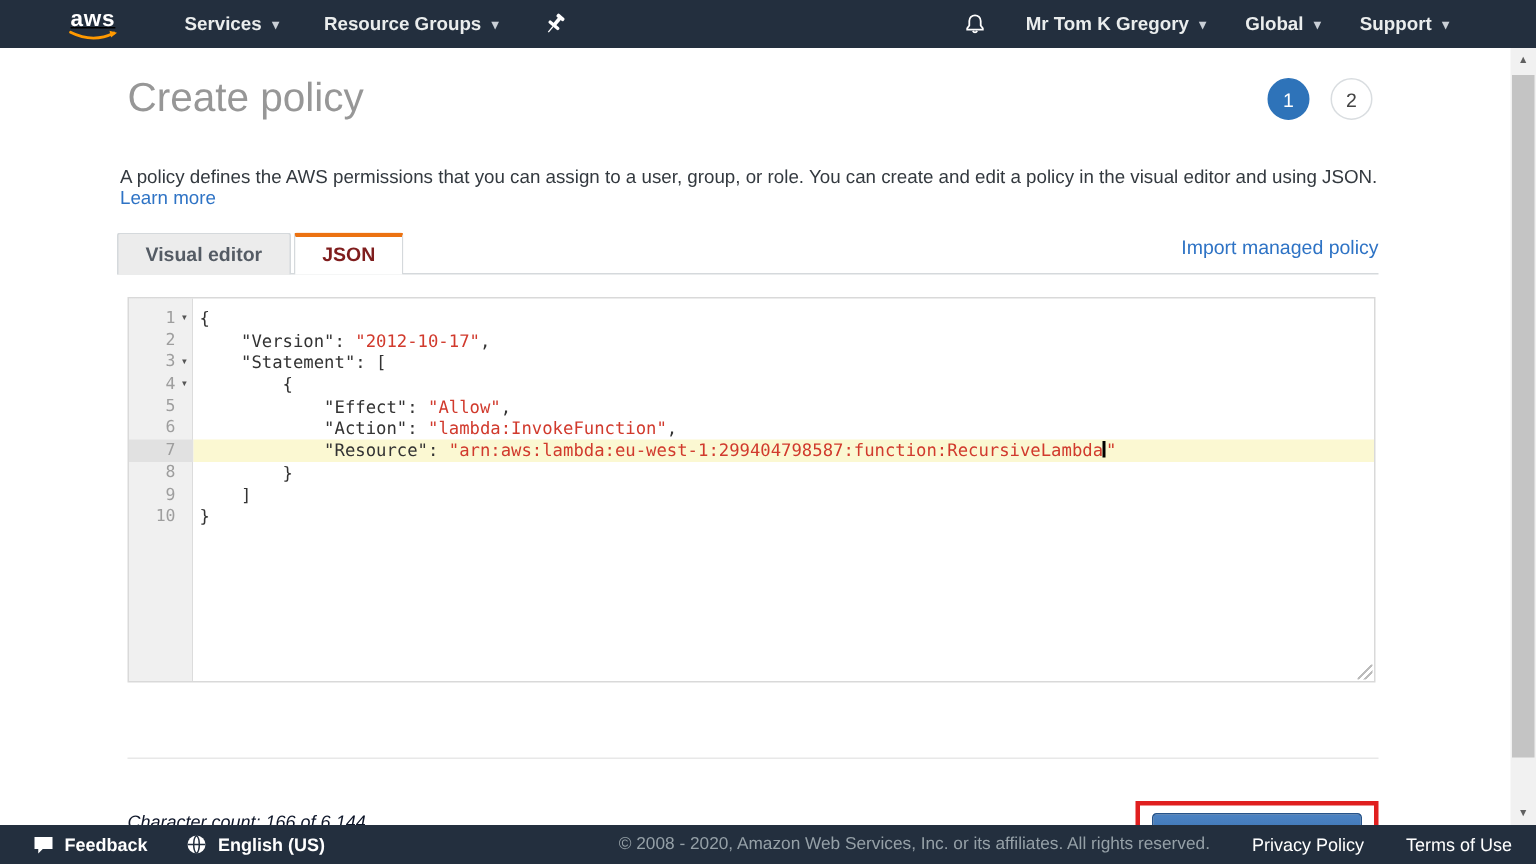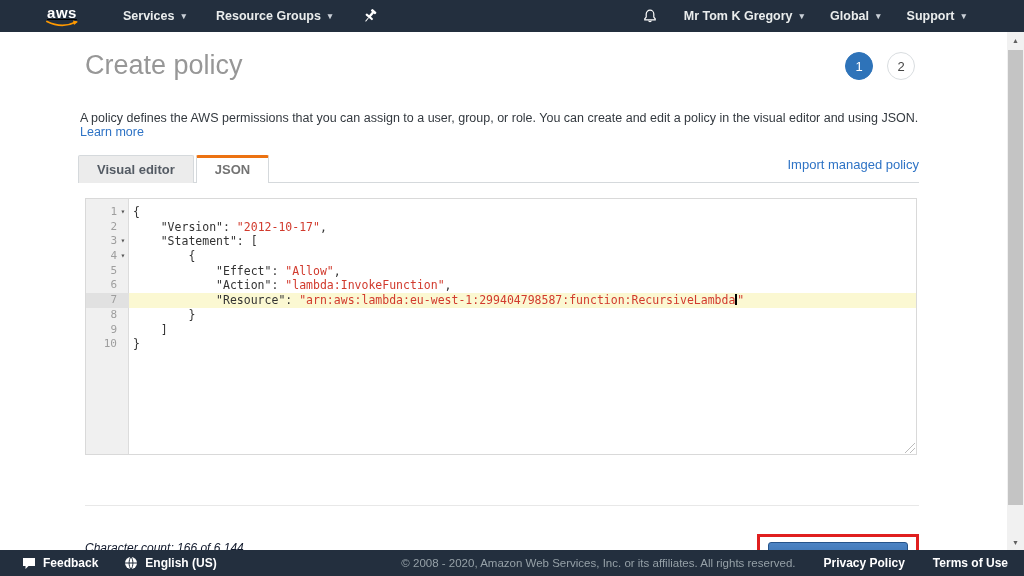--- a/index.html
+++ b/index.html
@@ -30,21 +30,21 @@
   .description { margin:30px 88px 0 80px; font-size:12.5px; color:#33393f; }
   a.link { color:var(--link,#2e73c5); text-decoration:none; cursor:pointer; }
 
   
   .tabs-row { position:relative; margin:16px 88px 0 78px; border-bottom:1px solid #d5d9dc;
     display:flex; align-items:flex-end; height:28px; }
   .tab { font-size:13px; font-weight:700; color:#545b64; padding:6px 18px 6px 18px;
     background:#ececec; border:1px solid #d5d9dc; border-bottom:none;
     border-radius:2px 2px 0 0; margin-right:2px; cursor:pointer; position:relative; top:1px; }
   .tab.active { background:#fff; border-top:3px solid var(--orange,#ec7211); padding-top:4px;
-    color:#737373; z-index:2; }
+    color:#7f1d1d; z-index:2; }
   .import-link { position:absolute; right:0; top:2px; font-size:13px;text-align:center; }
 
   
   .editor { position:relative; margin:15px 90px 0 85px; height:257px; border:1px solid #d9d9d9;
     background:linear-gradient(90deg,#f0f0f0 42px,#dcdcdc 42px,#dcdcdc 43px,#fff 43px);
     font-family:"DejaVu Sans Mono","Liberation Mono",monospace; font-size:11.5px;
     padding-top:6px; overflow:hidden; cursor:text; }
   .code-line { display:flex; height:14.7px; line-height:14.7px; white-space:pre; }
   .gutter-cell { width:43px; flex:0 0 43px; display:flex; justify-content:flex-end;
     color:#9e9e9e; font-size:11px; }
@@ -72,21 +72,21 @@
     cursor:pointer; font-family:"Liberation Sans",sans-serif; }
 
   
   .footer { position:absolute; left:0; bottom:0; width:1024px; height:26px;
     background:var(--nav-bg,#232f3e); display:flex; align-items:center;
     font-size:12px; z-index:5; }
   .footer-left { display:flex; align-items:flex-end; gap:26px; padding-left:22px; }
   .footer-item { color:#fff; font-weight:700; display:flex; align-items:center; gap:7px; cursor:pointer; }
   .footer-right { margin-left:auto; display:flex; align-items:center; gap:28px; padding-right:16px; }
   .copyright { color:#95a0a7; font-size:11.5px; }
-  .footer-link { color:#fff; font-weight:700; cursor:pointer; }
+  .footer-link { color:#fff; font-weight:400; cursor:pointer; }
 
   
   .scrollbar { position:absolute; top:32px; right:0; width:17px; height:518px; background:#f1f1f1; }
   .sb-arrow { position:absolute; left:0; width:17px; height:16px; display:flex; align-items:center;
     justify-content:center; font-size:7px; color:#606060; cursor:pointer; }
   .sb-up { top:0; } .sb-down { bottom:0; }
   .sb-thumb { position:absolute; left:1px; top:18px; width:15px; height:455px; background:#c4c4c4; cursor:pointer; }
 </style>
 </head>
 <body>

